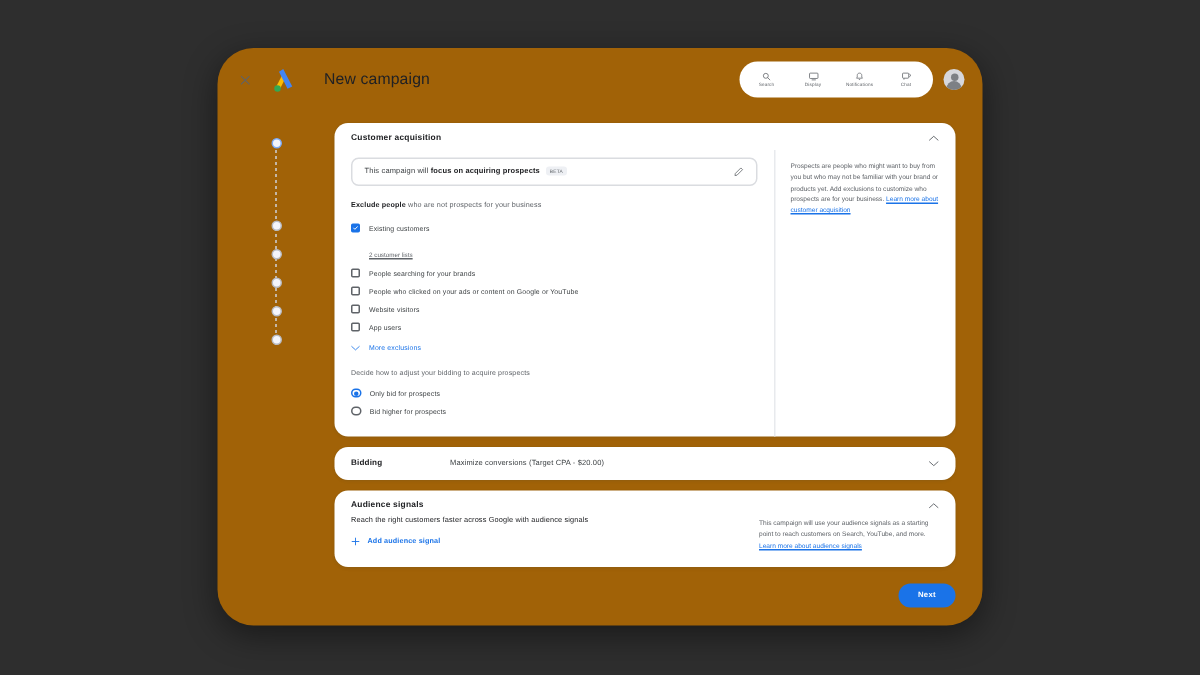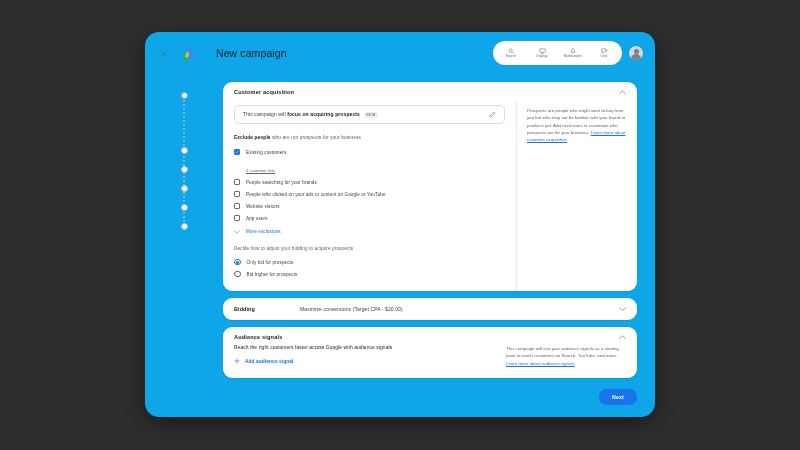--- a/index.html
+++ b/index.html
@@ -8,22 +8,22 @@
     background: #2e2e2e;
     font-family: "Liberation Sans", sans-serif;
     overflow: hidden;
   }
 
   
   .window {
     position: absolute;
     left: 145px; top: 32px;
     width: 510px; height: 385px;
-    background: #0ea5e9;
-    border-radius: 14px;
+    background: #a16207;
+    border-radius: 24px;
     overflow: hidden;
     box-shadow: 0 6px 22px rgba(0,0,0,.45);
     display: flex; flex-direction: column;
   }
 
   
   .header {
     height: 42px;
     display: flex; align-items: center;
     padding: 0 12px 0 10px;

